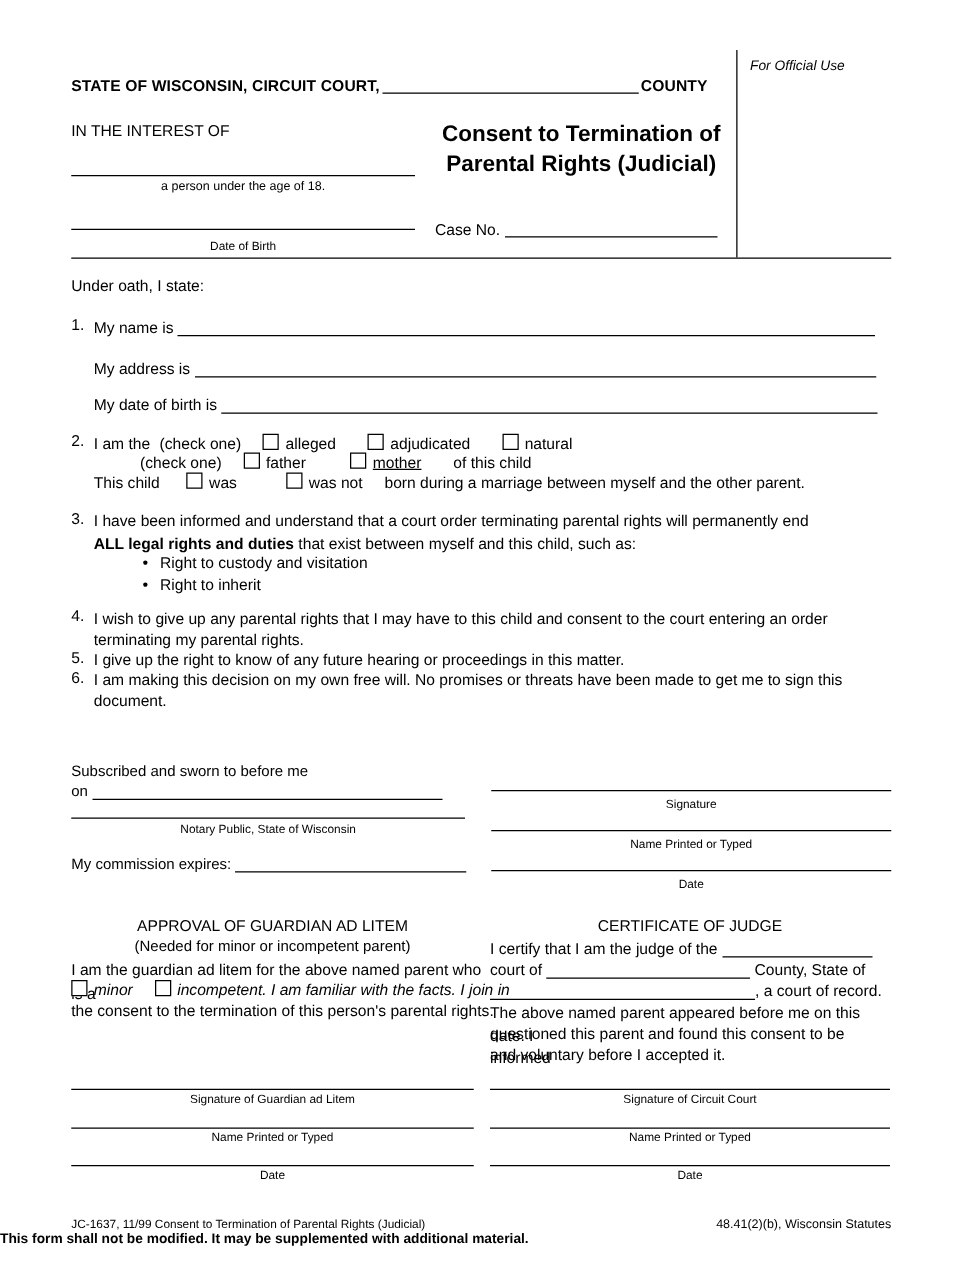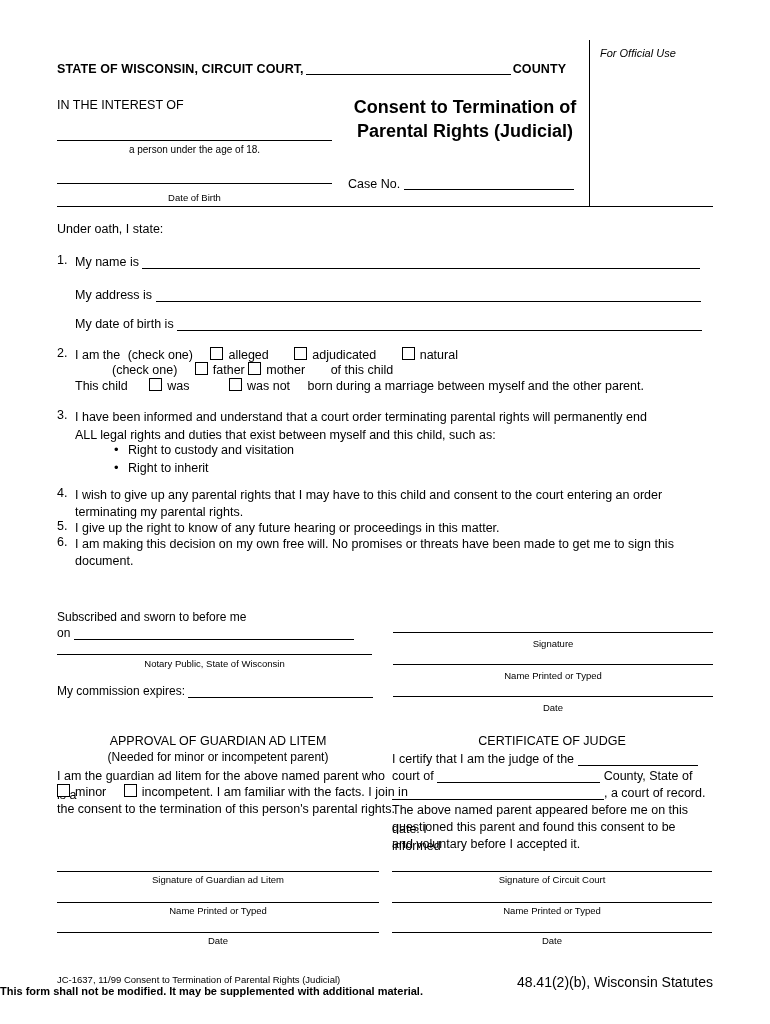--- a/index.html
+++ b/index.html
@@ -219,32 +219,32 @@
   .footer-left {
     position: absolute;
     left: 57px;
     top: 974px;
     font-size: 9.5px;
   }
   .footer-right {
     position: absolute;
     right: 57px;
     top: 974px;
-    font-size: 14px;
+    font-size: 10px;
     text-align: right;
   }
   .footer-center {
     position: absolute;
     left: 0;
     width: 770px;
     top: 985px;
     font-size: 11px;
     font-weight: bold;
   }
-  .bold { font-weight: normal; }
+  .bold { font-weight: bold; }
 </style>
 </head>
 <body>
 
 <div class="page">
 
   <div class="official-use">For Official Use</div>
   <div class="hdr-vline"></div>
   <div class="hdr-hline"></div>
 
@@ -289,21 +289,21 @@
   <div class="item" style="left:75px; top:346px; white-space:nowrap;">
     <span>I am the</span>
     <span style="margin-left:4px;">(check one)</span>
     <span style="margin-left:14px;"><span class="cb"></span><span>alleged</span></span>
     <span style="margin-left:22px;"><span class="cb"></span><span>adjudicated</span></span>
     <span style="margin-left:22px;"><span class="cb"></span><span>natural</span></span>
   </div>
   <div class="item" style="left:112px; top:361px; white-space:nowrap;">
     <span>(check one)</span>
     <span style="margin-left:14px;"><span class="cb"></span><span>father</span></span>
-    <span style=""><span class="cb"></span><span>mother</span></span>
+    <span style="margin-left:32px;text-decoration:underline;"><span class="cb"></span><span>mother</span></span>
     <span style="margin-left:22px;">of this child</span>
   </div>
   <div class="item" style="left:75px; top:377px; white-space:nowrap;">
     <span>This child</span>
     <span style="margin-left:18px;"><span class="cb"></span><span>was</span></span>
     <span style="margin-left:36px;"><span class="cb"></span><span>was not</span></span>
     <span style="margin-left:14px;">born during a marriage between myself and the other parent.</span>
   </div>
 
   <div class="num" style="left:57px; top:408px;">3.</div>
@@ -348,21 +348,21 @@
 
   <div class="sig-rule" style="left:393px; top:664px; width:320px;"></div>
   <div class="sig-cap" style="left:393px; top:670px; width:320px;">Name Printed or Typed</div>
 
   <div class="sig-rule" style="left:393px; top:696px; width:320px;"></div>
   <div class="sig-cap" style="left:393px; top:702px; width:320px;">Date</div>
 
   <div class="sec-head" style="left:57px; top:734px; width:322px;">APPROVAL OF GUARDIAN AD LITEM</div>
   <div class="sec-sub" style="left:57px; top:750px; width:322px;">(Needed for minor or incompetent parent)</div>
   <div class="col-text" style="left:57px; top:767px; width:330px;">I am the guardian ad litem for the above named parent who is a</div>
-  <div class="col-text" style="left:57px; top:783px; width:340px; white-space:nowrap;">
+  <div class="col-text" style="left:57px; top:783px; width:340px; white-space:nowrap;font-style:italic;">
     <span class="cb"></span><span>minor</span>
     <span style="margin-left:14px;"><span class="cb"></span><span>incompetent. I am familiar with the facts. I join in</span></span>
   </div>
   <div class="col-text" style="left:57px; top:800px; width:340px;">the consent to the termination of this person's parental rights.</div>
 
   <div class="sig-rule" style="left:57px; top:871px; width:322px;"></div>
   <div class="sig-cap" style="left:57px; top:874px; width:322px;">Signature of Guardian ad Litem</div>
 
   <div class="sig-rule" style="left:57px; top:902px; width:322px;"></div>
   <div class="sig-cap" style="left:57px; top:905px; width:322px;">Name Printed or Typed</div>

